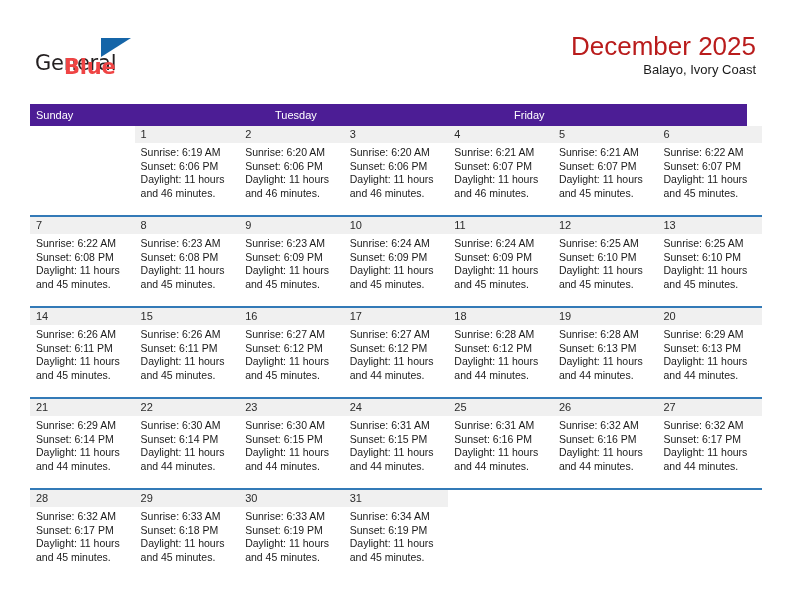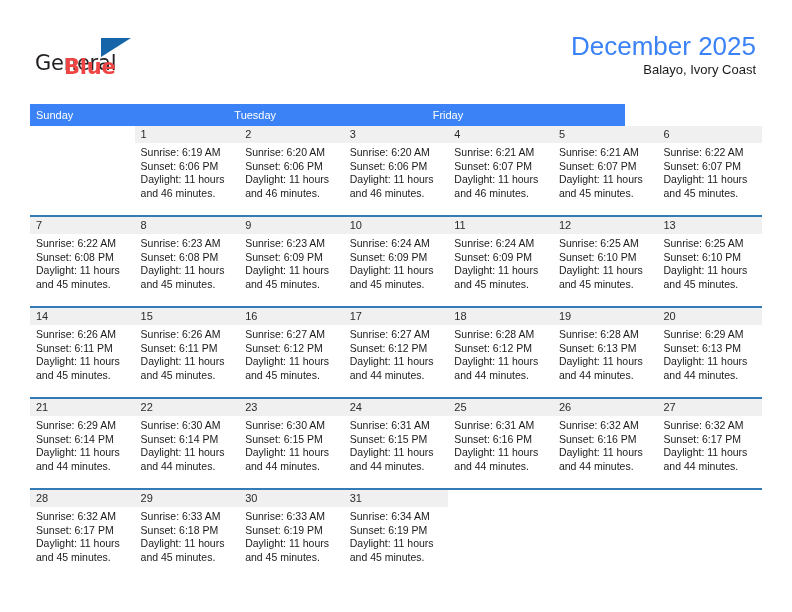--- a/index.html
+++ b/index.html
@@ -70,43 +70,43 @@
   .title-block {
     position: absolute;
     right: 36px;
     top: 30px;
     text-align: right;
   }
   .cal-title {
     font-size: 26px;
     line-height: 32px;
     font-weight: 400;
-    color: #3b82f6;
+    color: #b91c1c;
     white-space: nowrap;
   }
   .cal-subtitle {
     font-size: 13px;
     line-height: 16px;
     font-weight: 400;
     color: #1a1a1a;
     white-space: nowrap;
   }
 
   
   .calendar {
     position: absolute;
     left: 30px;
     top: 104px;
     width: 732px;
   }
   .weekday-row {
     display: flex;
-    width: 595px;
+    width: 717px;
     height: 22px;
-    background: #3b82f6;
+    background: #4c1d95;
   }
   .weekday-cell {
     flex: 1 1 0;
     box-sizing: border-box;
     padding: 4px 0 0 6px;
     font-size: 11px;
     line-height: 14px;
     color: #ffffff;
     white-space: nowrap;
     overflow: hidden;

